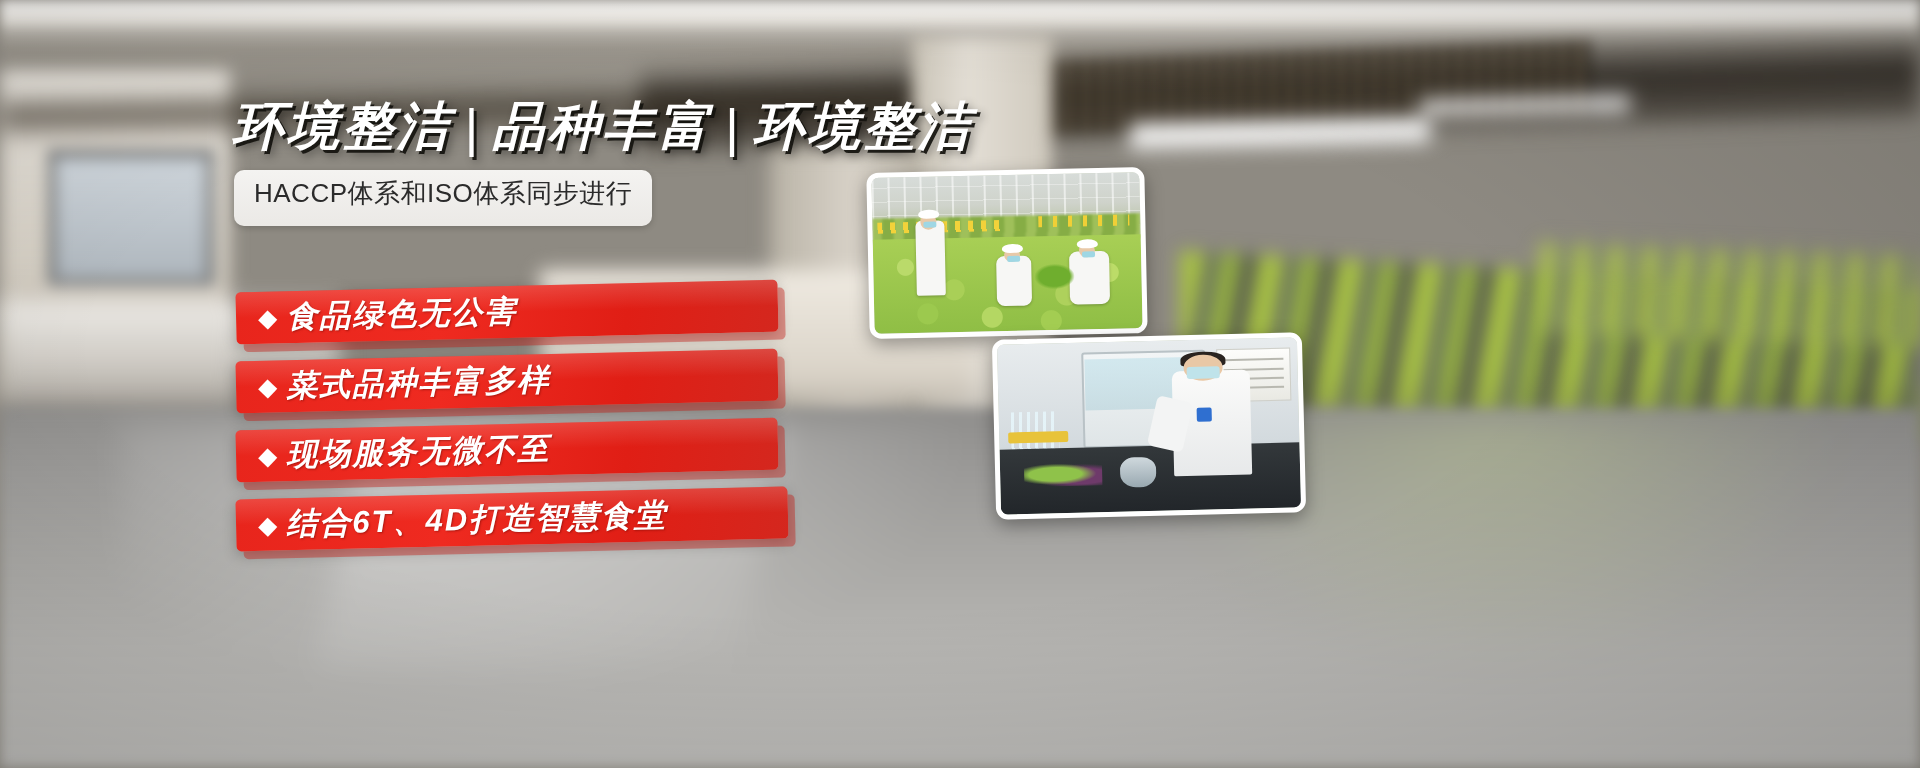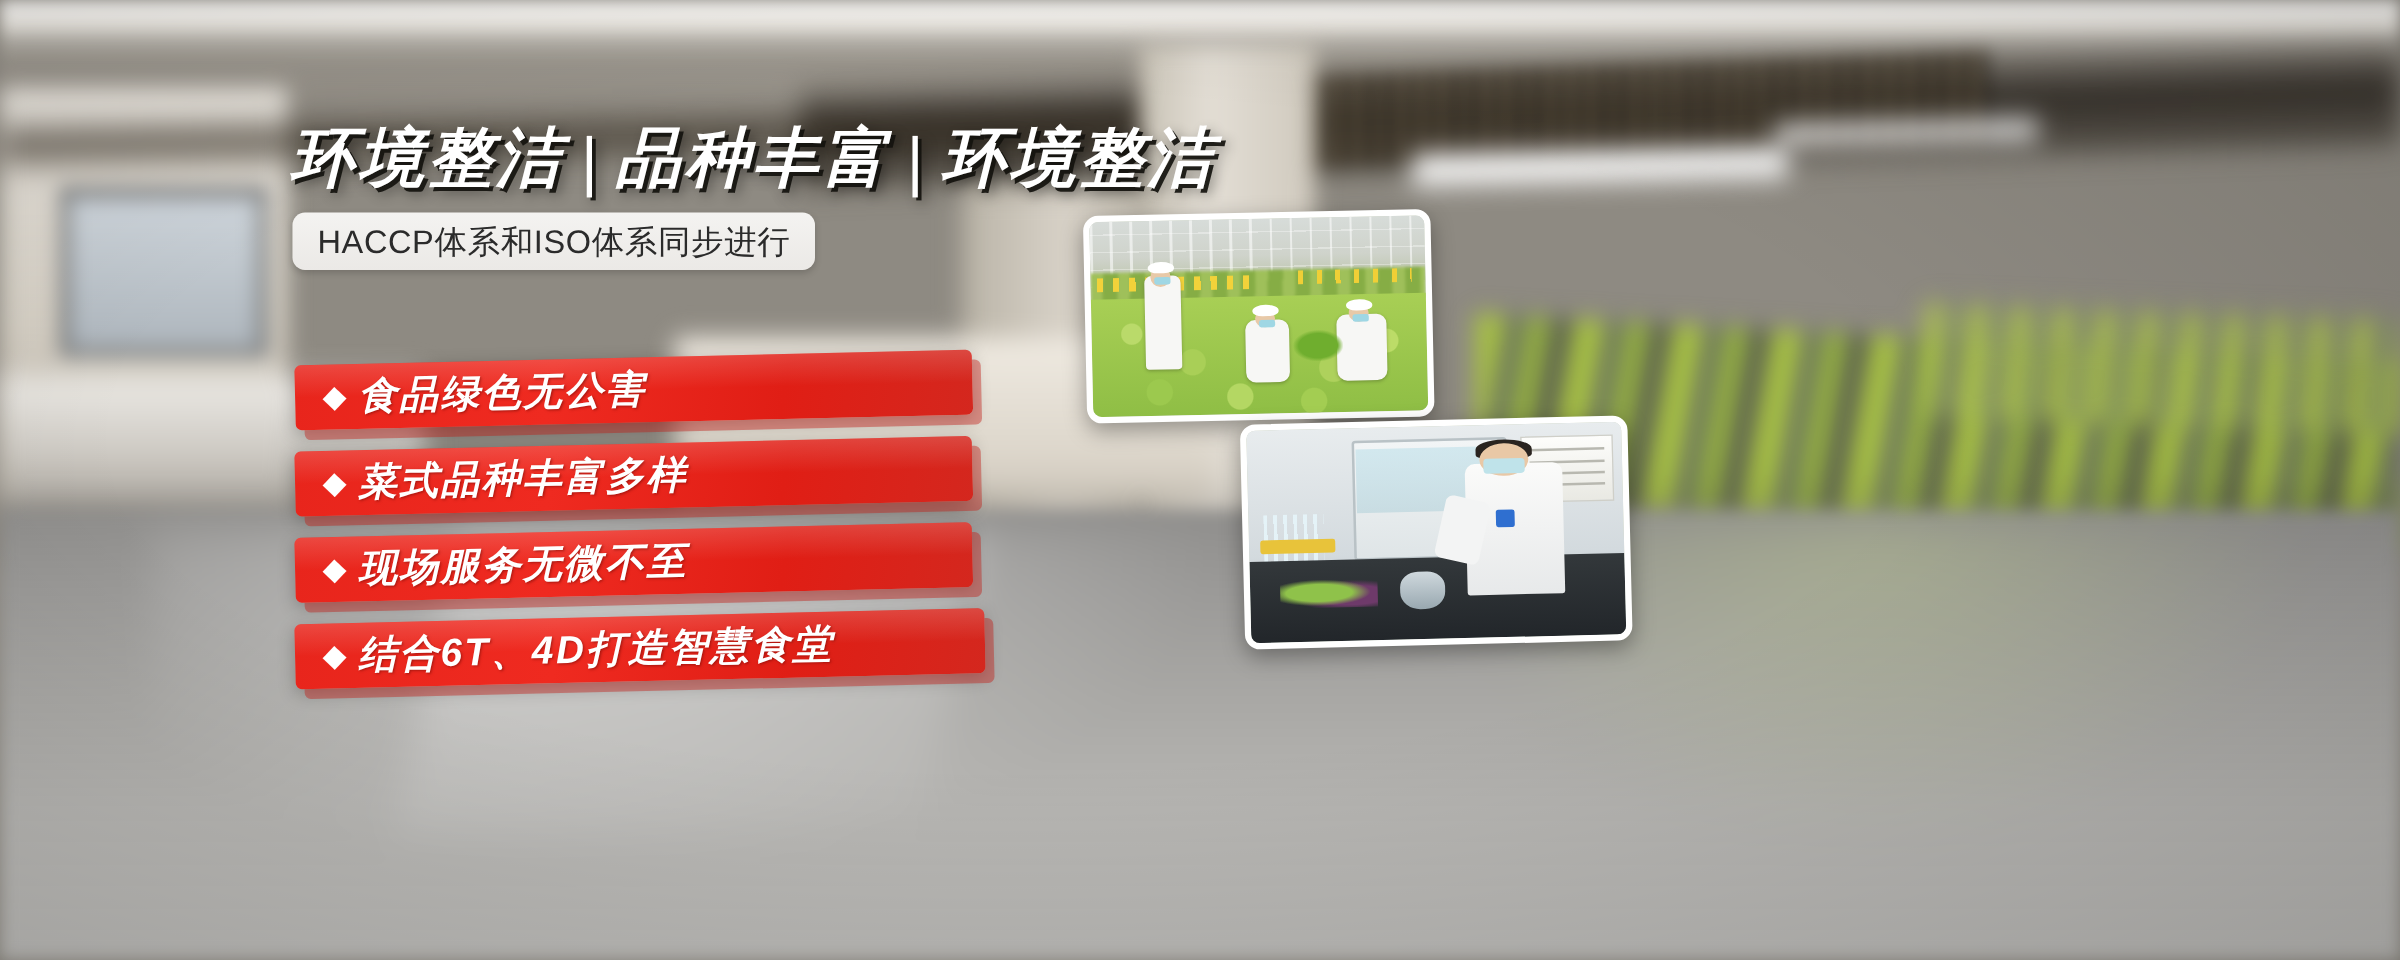--- a/index.html
+++ b/index.html
@@ -153,21 +153,21 @@
     text-shadow:3px 3px 0 rgba(20,18,14,.92), 5px 5px 10px rgba(0,0,0,.45);
   }
   .headline .sep{
     display:inline-block;margin:0 12px;font-weight:400;
     transform:translateY(2px);
   }
 
   
   .subtitle{
     position:absolute;left:234px;top:170px;
-    height:46px;line-height:46px;
+    height:56px;line-height:46px;
     padding:0 20px;
     background:linear-gradient(180deg,#f4f3f1,#ebe9e6);
     border-radius:10px;
     color:#2b2b2b;font-size:26px;letter-spacing:.5px;
     box-shadow:0 2px 6px rgba(0,0,0,.18);
     white-space:nowrap;
   }
 
   
   .bar{

